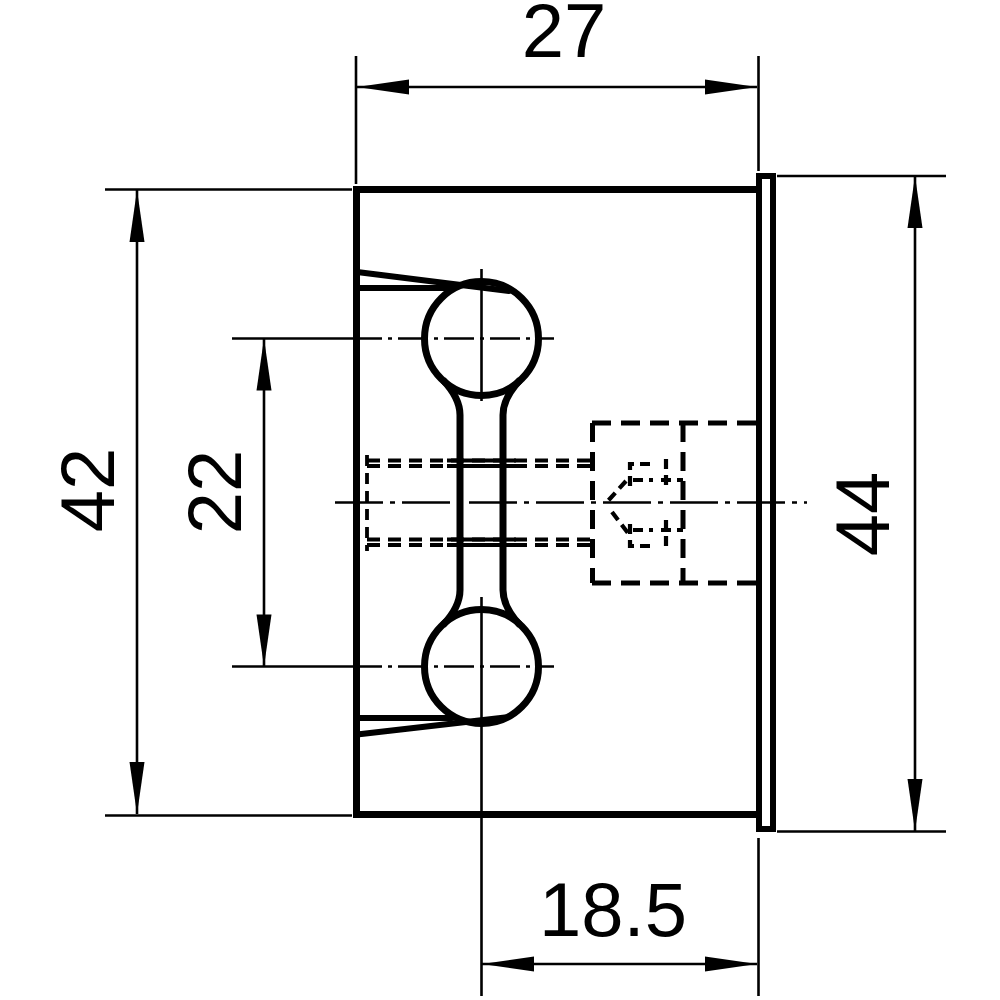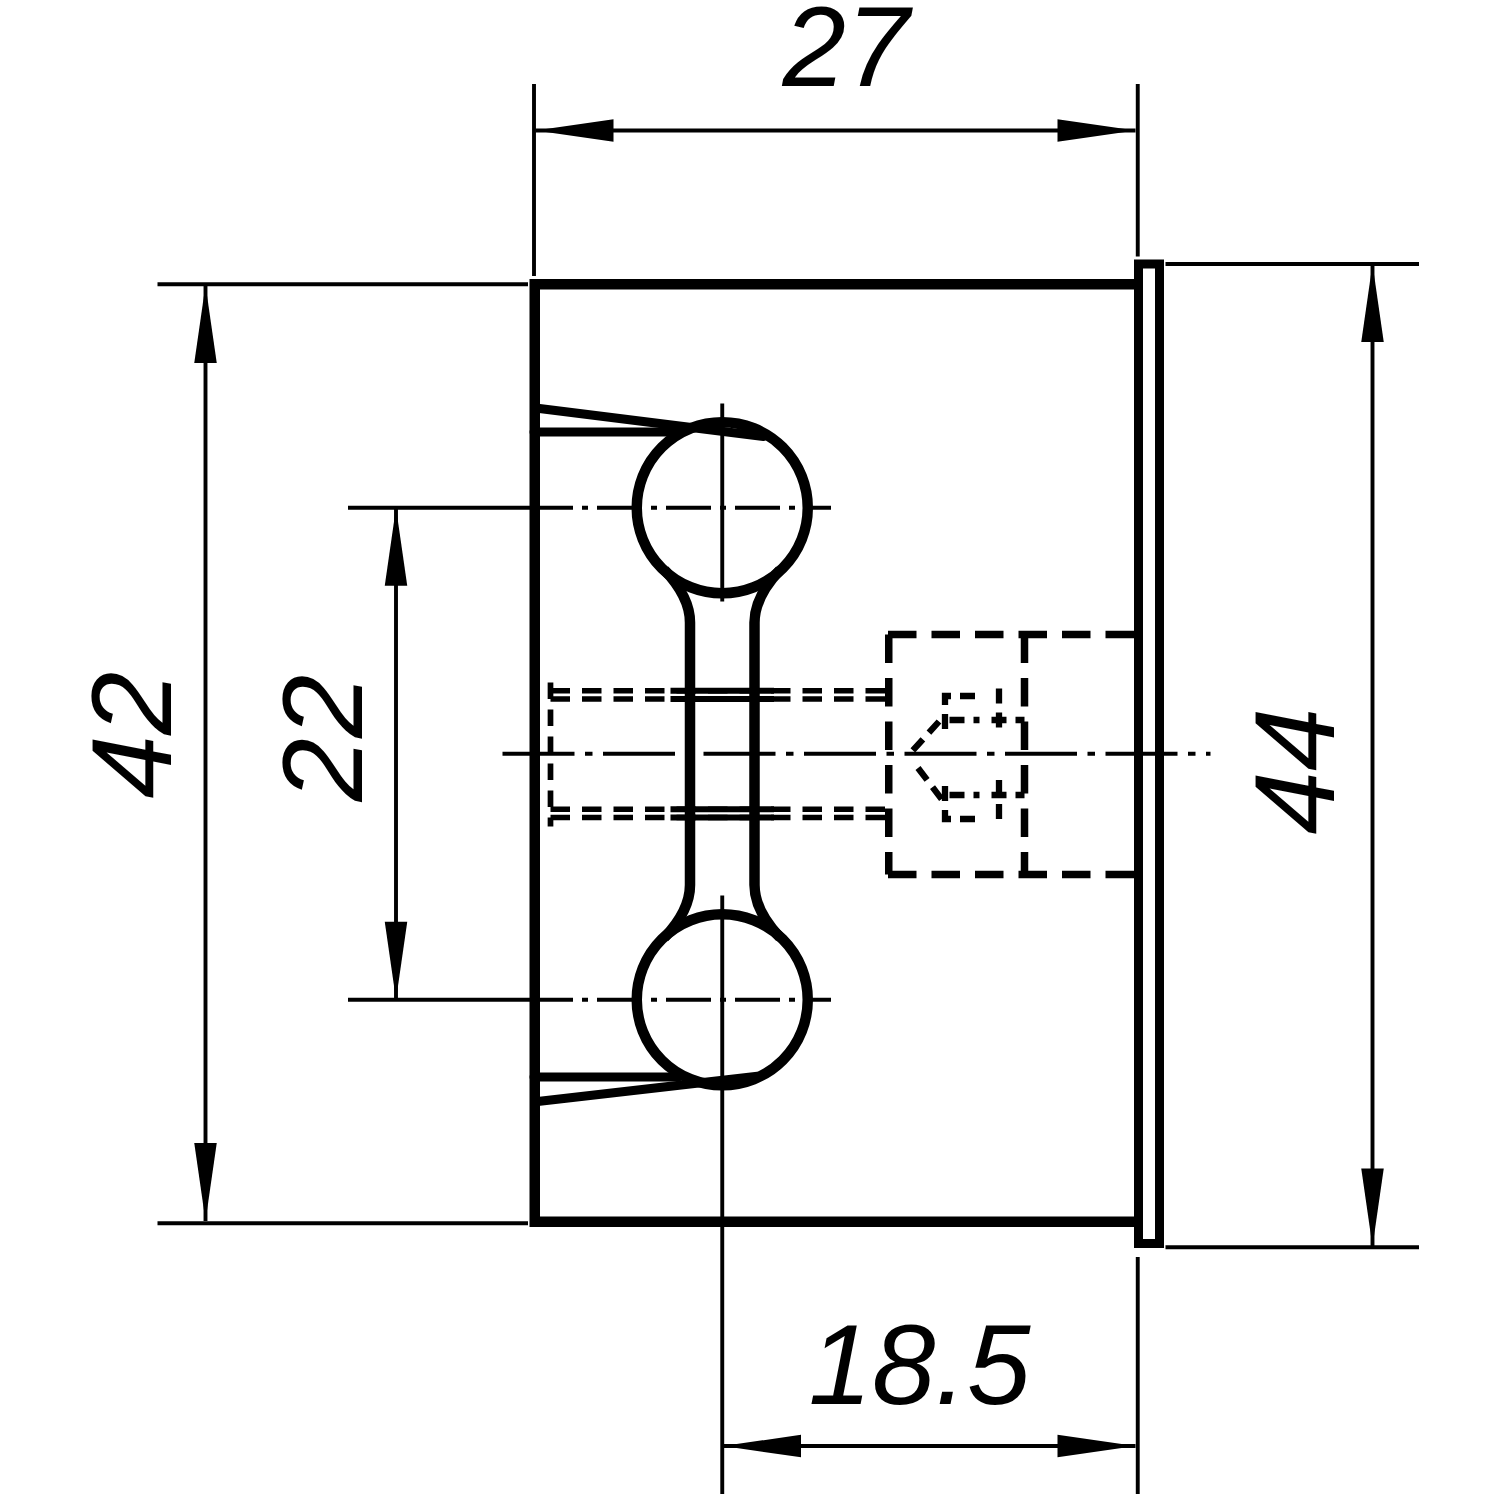--- a/index.html
+++ b/index.html
@@ -1,16 +1,16 @@
 <!DOCTYPE html>
 <html style="--ink: #000000; --paper: #ffffff;"><head>
 <meta charset="utf-8">
 <style>
   html,body{margin:0;padding:0;background:#fff;}
-  .stage{width:1000px;height:1000px;background:var(--paper,#fff);position:relative;overflow:hidden;font-style:italic;}
+  .stage{width:1000px;height:1000px;background:var(--paper,#fff);position:relative;overflow:hidden;}
   svg{display:block;}
   .outline{stroke:var(--ink,#000);stroke-width:7;fill:none;stroke-linejoin:miter;}
   .med{stroke:var(--ink,#000);stroke-width:6;fill:none;stroke-linecap:round;}
   .thin{stroke:var(--ink,#000);stroke-width:2.6;fill:none;}
   .seg{stroke:var(--ink,#000);stroke-width:4;fill:none;}
   .hid{stroke:var(--ink,#000);stroke-width:3.8;fill:none;stroke-dasharray:13 8;}
   .hidv{stroke:var(--ink,#000);stroke-width:3.8;fill:none;stroke-dasharray:11 7;}
   .hrect{stroke:var(--ink,#000);stroke-width:5;fill:none;stroke-dasharray:19 10;}
   .latch{stroke:var(--ink,#000);stroke-width:4.2;fill:none;stroke-dasharray:10 6;}
   .cl{stroke:var(--ink,#000);stroke-width:2.6;fill:none;stroke-dasharray:48 7 5 7;}

